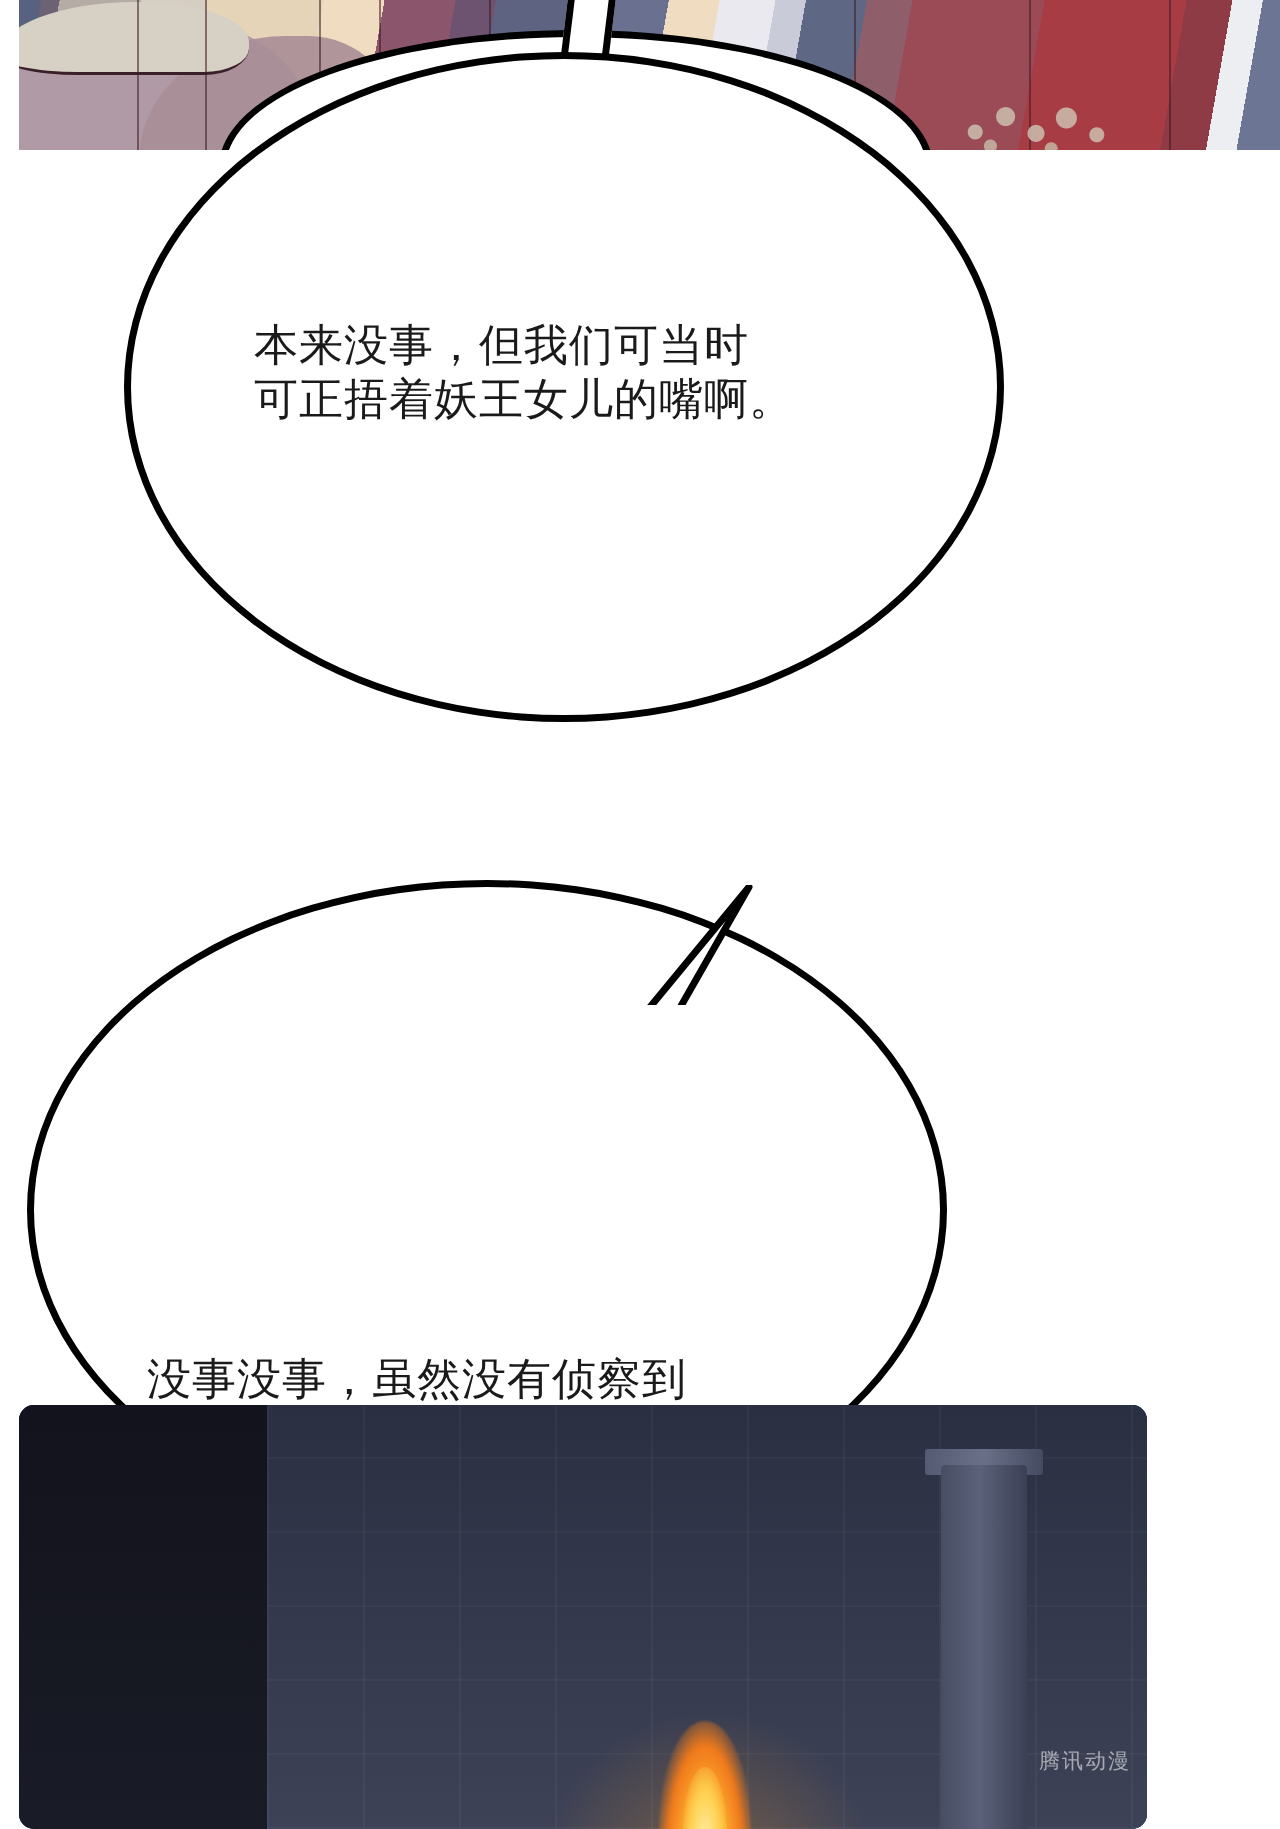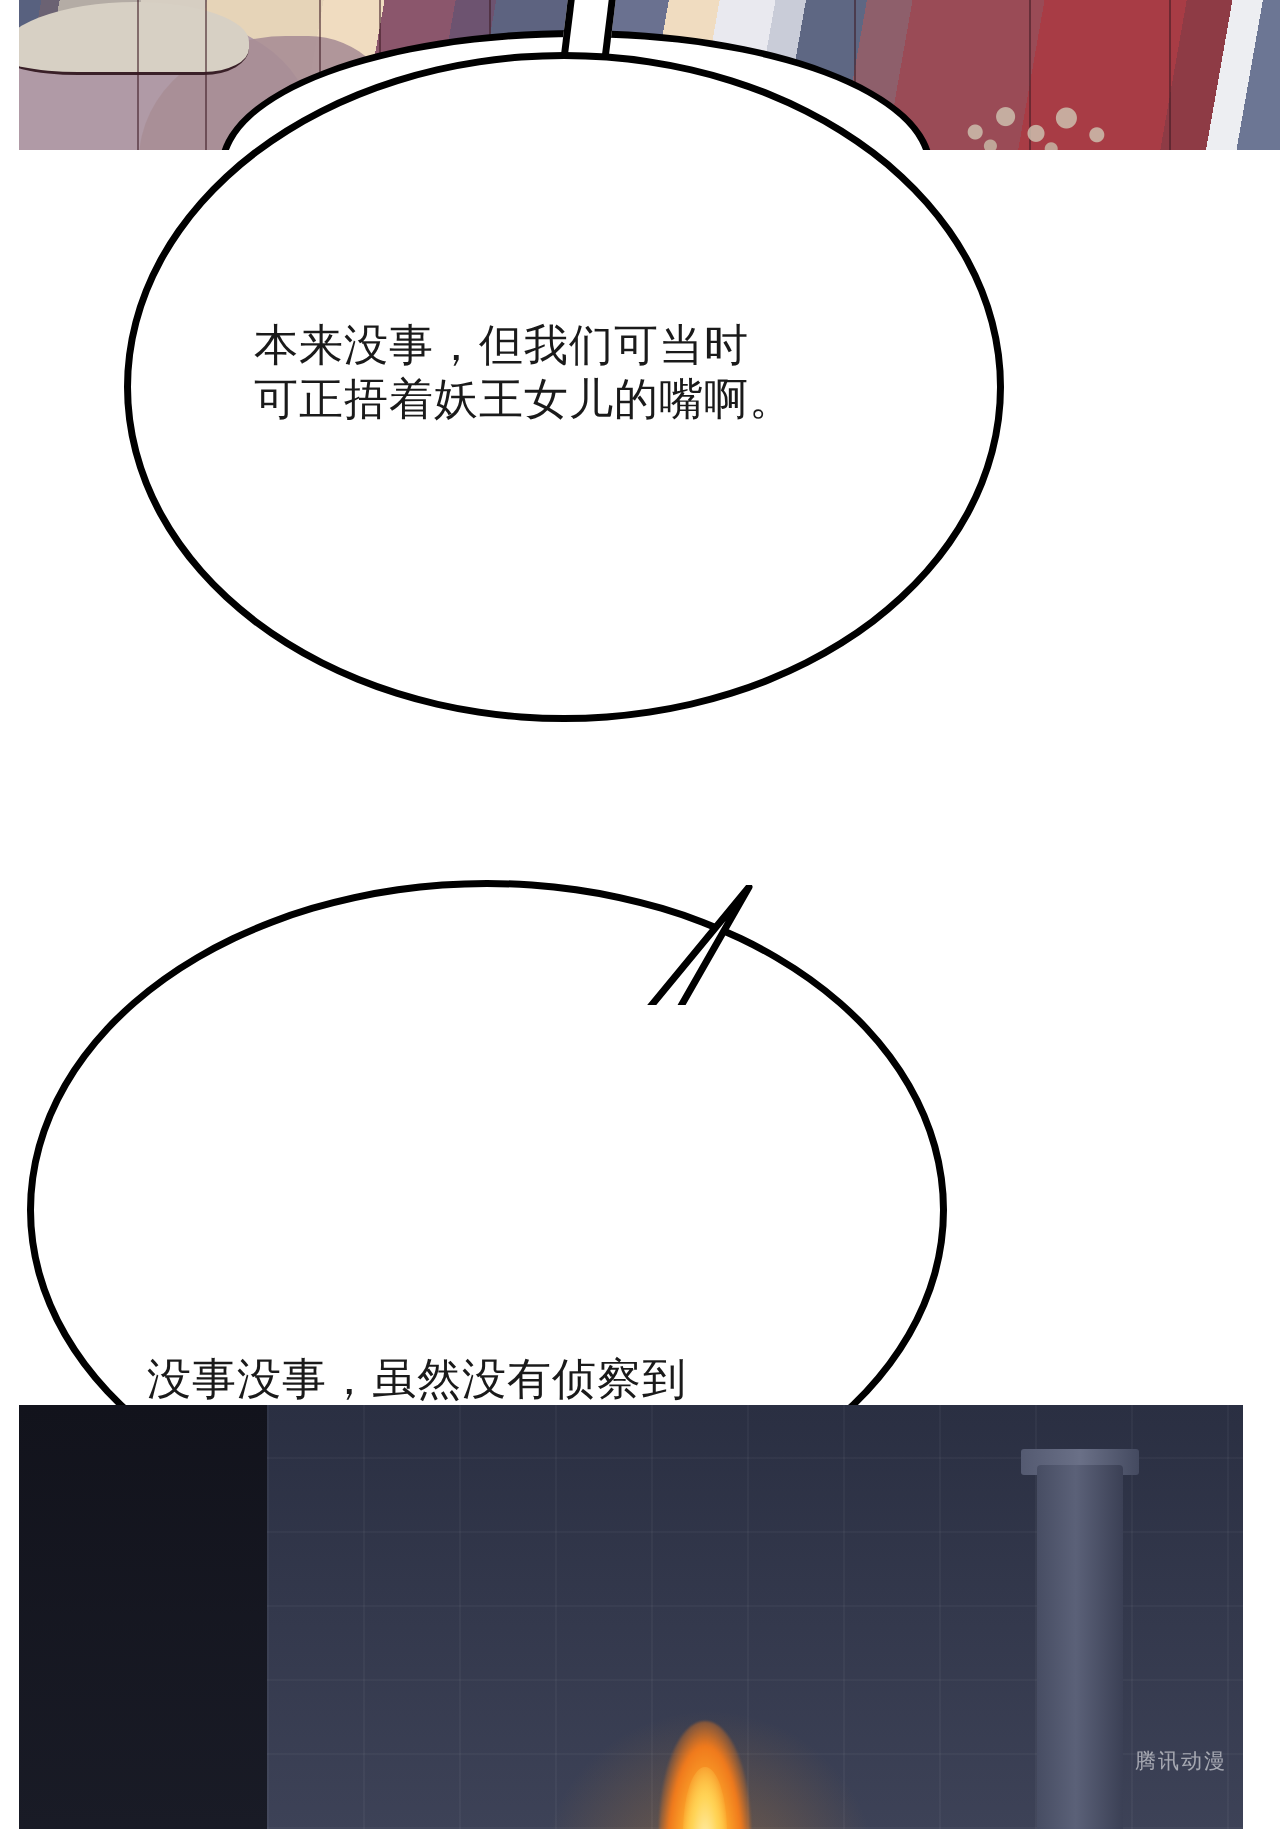--- a/index.html
+++ b/index.html
@@ -188,24 +188,25 @@
     line-height: 1.22;
     letter-spacing: 1px;
     white-space: pre-line;
   }
 
   
   .panel-bottom {
     position: absolute;
     left: 0;
     top: 1405px;
-    width: 1224px;
+    width: 1128px;
     height: 424px;
     overflow: hidden;
     background: #0369a1;
+    border-radius: 15px;
   }
   .panel-bottom .pb-bg {
     position: absolute;
     inset: 0;
     background:
       linear-gradient(180deg, #23293a 0%, #2e3347 42%, #3a3f56 100%);
   }
   .panel-bottom .pb-left-dark {
     position: absolute;
     left: 0; top: 0;

